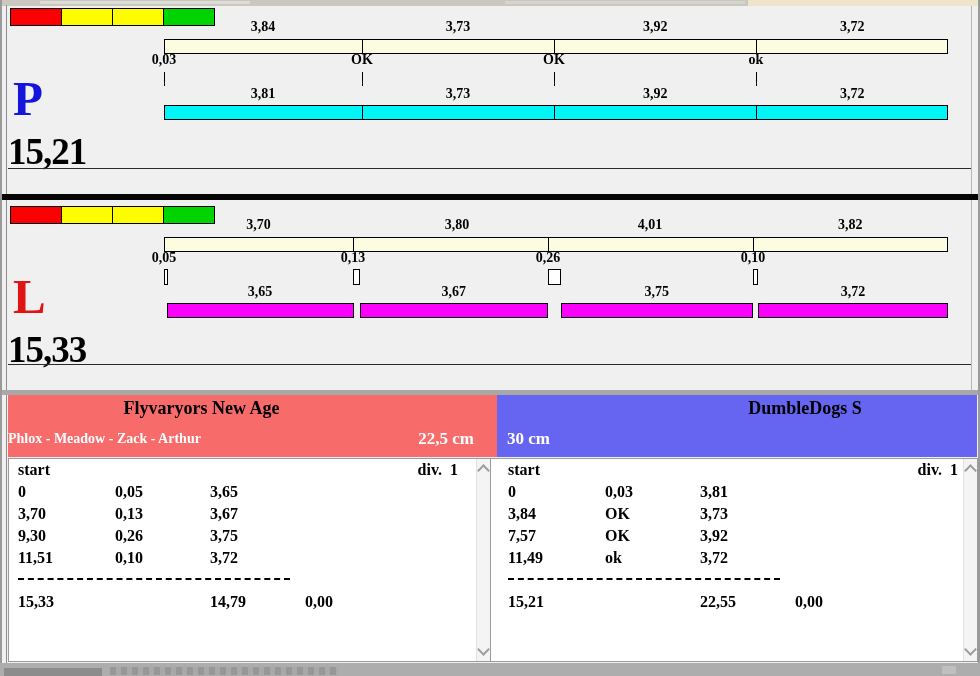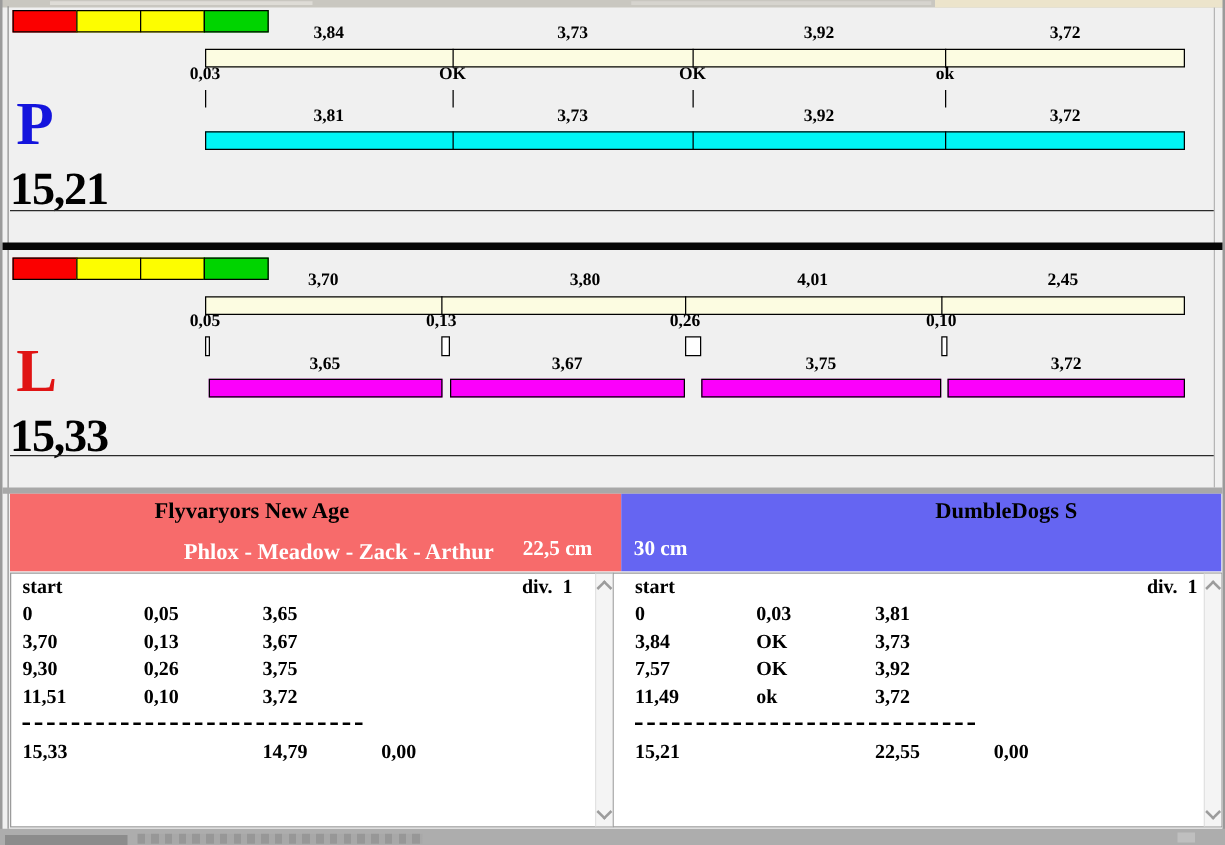--- a/index.html
+++ b/index.html
@@ -41,21 +41,21 @@
   .pbox{background:#fff;border:1px solid #000;box-sizing:border-box;height:16px;}
   .slbl{font-size:14px;font-weight:bold;white-space:nowrap;line-height:1;transform:translateX(-50%);color:#000;}
 
   
   .gray-div{left:2px;top:390px;width:976px;height:5px;background:#a8a8a8;}
   .team{top:395px;height:62px;}
   .team-left{left:8px;width:489px;}
   .team-right{left:497px;width:480px;}
   .team-title{font-size:18px;font-weight:bold;color:#000;text-align:center;top:399px;line-height:1.1;}
   .tt-l{left:8px;width:387px;} .tt-r{left:606px;width:366px;padding-left:16px;}
-  .team-dogs{font-size:18px;font-weight:bold;color:#fff;text-align:right;top:432px;line-height:1;}
+  .team-dogs{font-size:14px;font-weight:bold;color:#fff;text-align:left;top:432px;line-height:1;}
   .td-l{left:8px;width:387px;} .td-r{left:606px;width:366px;}
   .cm{font-size:17px;font-weight:bold;color:#fff;top:430px;text-align:center;line-height:1;}
   .cm-l{left:395px;width:102px;} .cm-r{left:474px;width:109px;}
   .timestamp{left:395px;top:395px;width:211px;height:32px;background:#fff;
              font-size:19px;color:#000;text-align:center;line-height:30px;}
 
   
   .table-box{top:458px;height:204px;background:#fff;border:1px solid #9b9b9b;box-sizing:border-box;}
   .tb-l{left:8px;width:483px;} .tb-r{left:490px;width:488px;}
   .cell{font-size:16px;font-weight:bold;white-space:nowrap;line-height:1;color:#000;}
@@ -111,23 +111,23 @@
       <div class="abs slbl" style="left: 852.126px; top: 87px;">3,72</div>
       <div class="abs blk" style="left: 10px; top: 206px; width: 52px; background: rgb(251, 0, 0);"></div>
       <div class="abs blk" style="left: 61px; top: 206px; width: 52px; background: rgb(253, 253, 0);"></div>
       <div class="abs blk" style="left: 112px; top: 206px; width: 52px; background: rgb(253, 253, 0);"></div>
       <div class="abs blk" style="left: 163px; top: 206px; width: 52px; background: rgb(0, 212, 0);"></div>
       <div class="abs bar" style="left: 164px; top: 237px; width: 784px; background: rgb(252, 252, 225);"></div>
       <div class="abs vdiv" style="left: 353px; top: 237px;"></div>
       <div class="abs vdiv" style="left: 548px; top: 237px;"></div>
       <div class="abs vdiv" style="left: 753px; top: 237px;"></div>
       <div class="abs slbl" style="left: 258.612px; top: 218px;">3,70</div>
-      <div class="abs slbl" style="left: 468px; top: 218px;">3,80</div>
+      <div class="abs slbl" style="left: 457px; top: 218px;">3,80</div>
       <div class="abs slbl" style="left: 650.1px; top: 218px;">4,01</div>
-      <div class="abs slbl" style="left: 850.32px; top: 218px;">2,45</div>
+      <div class="abs slbl" style="left: 850.32px; top: 218px;">3,82</div>
       <div class="abs slbl" style="left: 164px; top: 251px;">0,05</div>
       <div class="abs slbl" style="left: 353px; top: 251px;">0,13</div>
       <div class="abs slbl" style="left: 548px; top: 251px;">0,26</div>
       <div class="abs slbl" style="left: 753px; top: 251px;">0,10</div>
       <div class="abs pbox" style="left: 164px; top: 269px; width: 4px;"></div>
       <div class="abs pbox" style="left: 353px; top: 269px; width: 7px;"></div>
       <div class="abs pbox" style="left: 548px; top: 269px; width: 13px;"></div>
       <div class="abs pbox" style="left: 753px; top: 269px; width: 5px;"></div>
       <div class="abs bar" style="left: 167px; top: 303px; width: 187px; background: rgb(251, 0, 251);"></div>
       <div class="abs slbl" style="left: 259.89px; top: 285px;">3,65</div>

